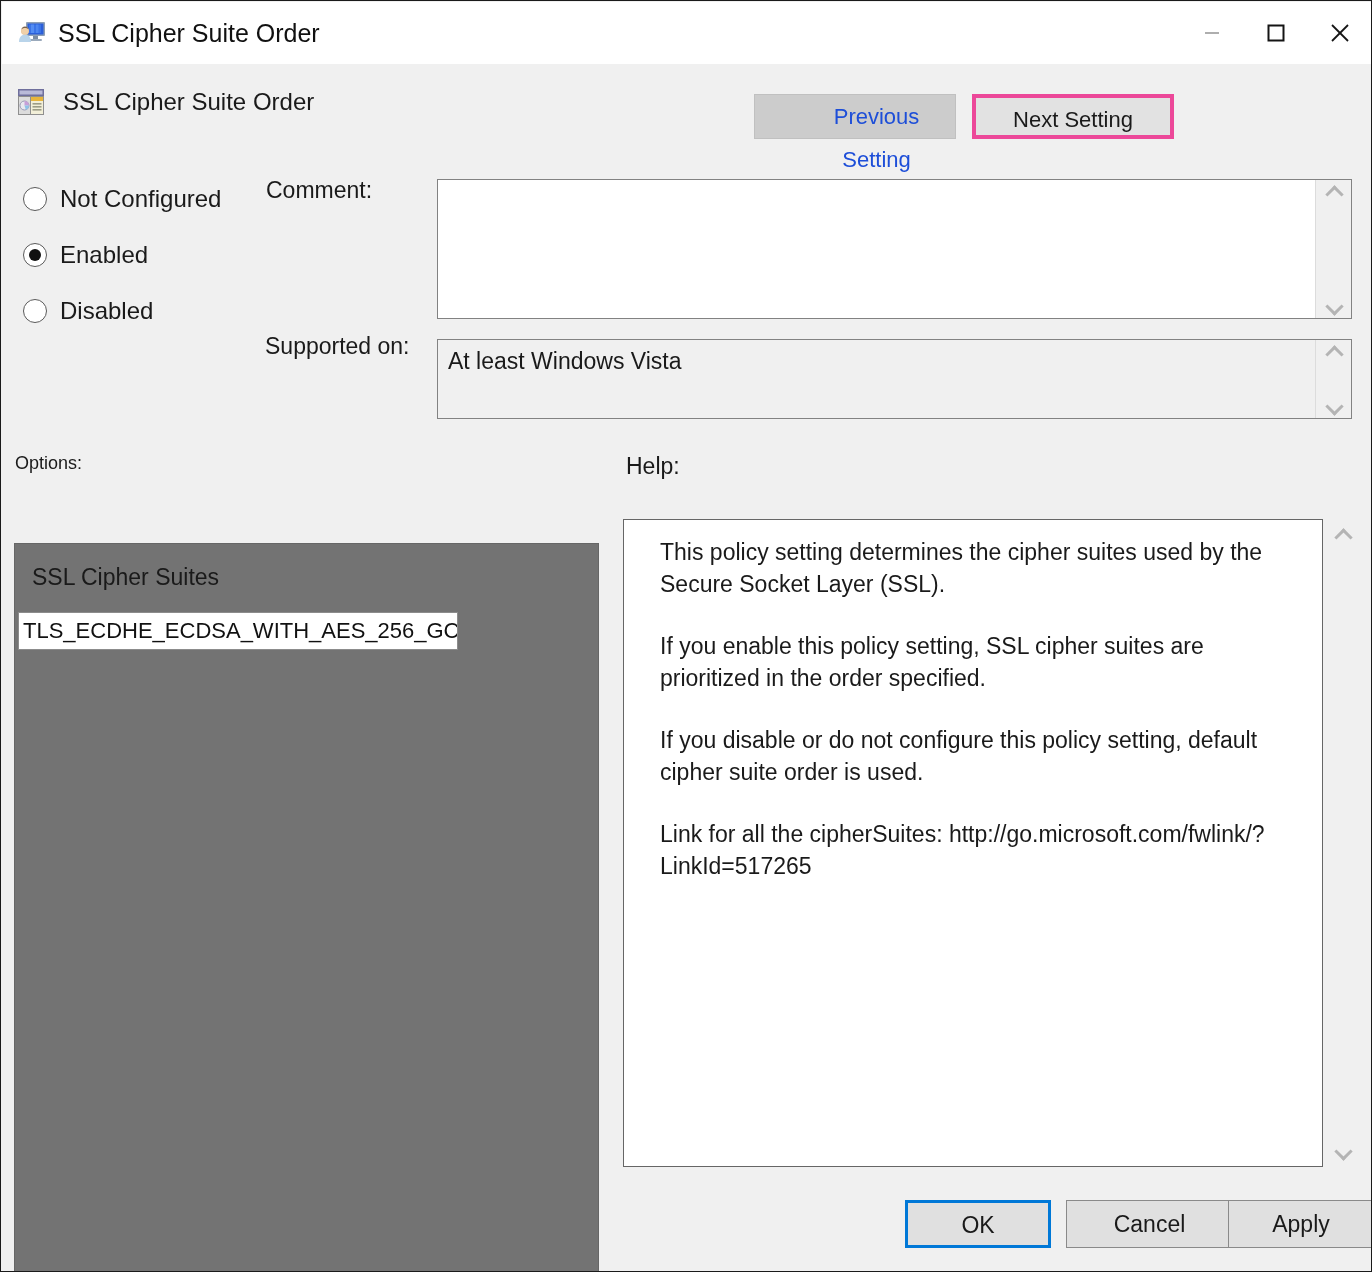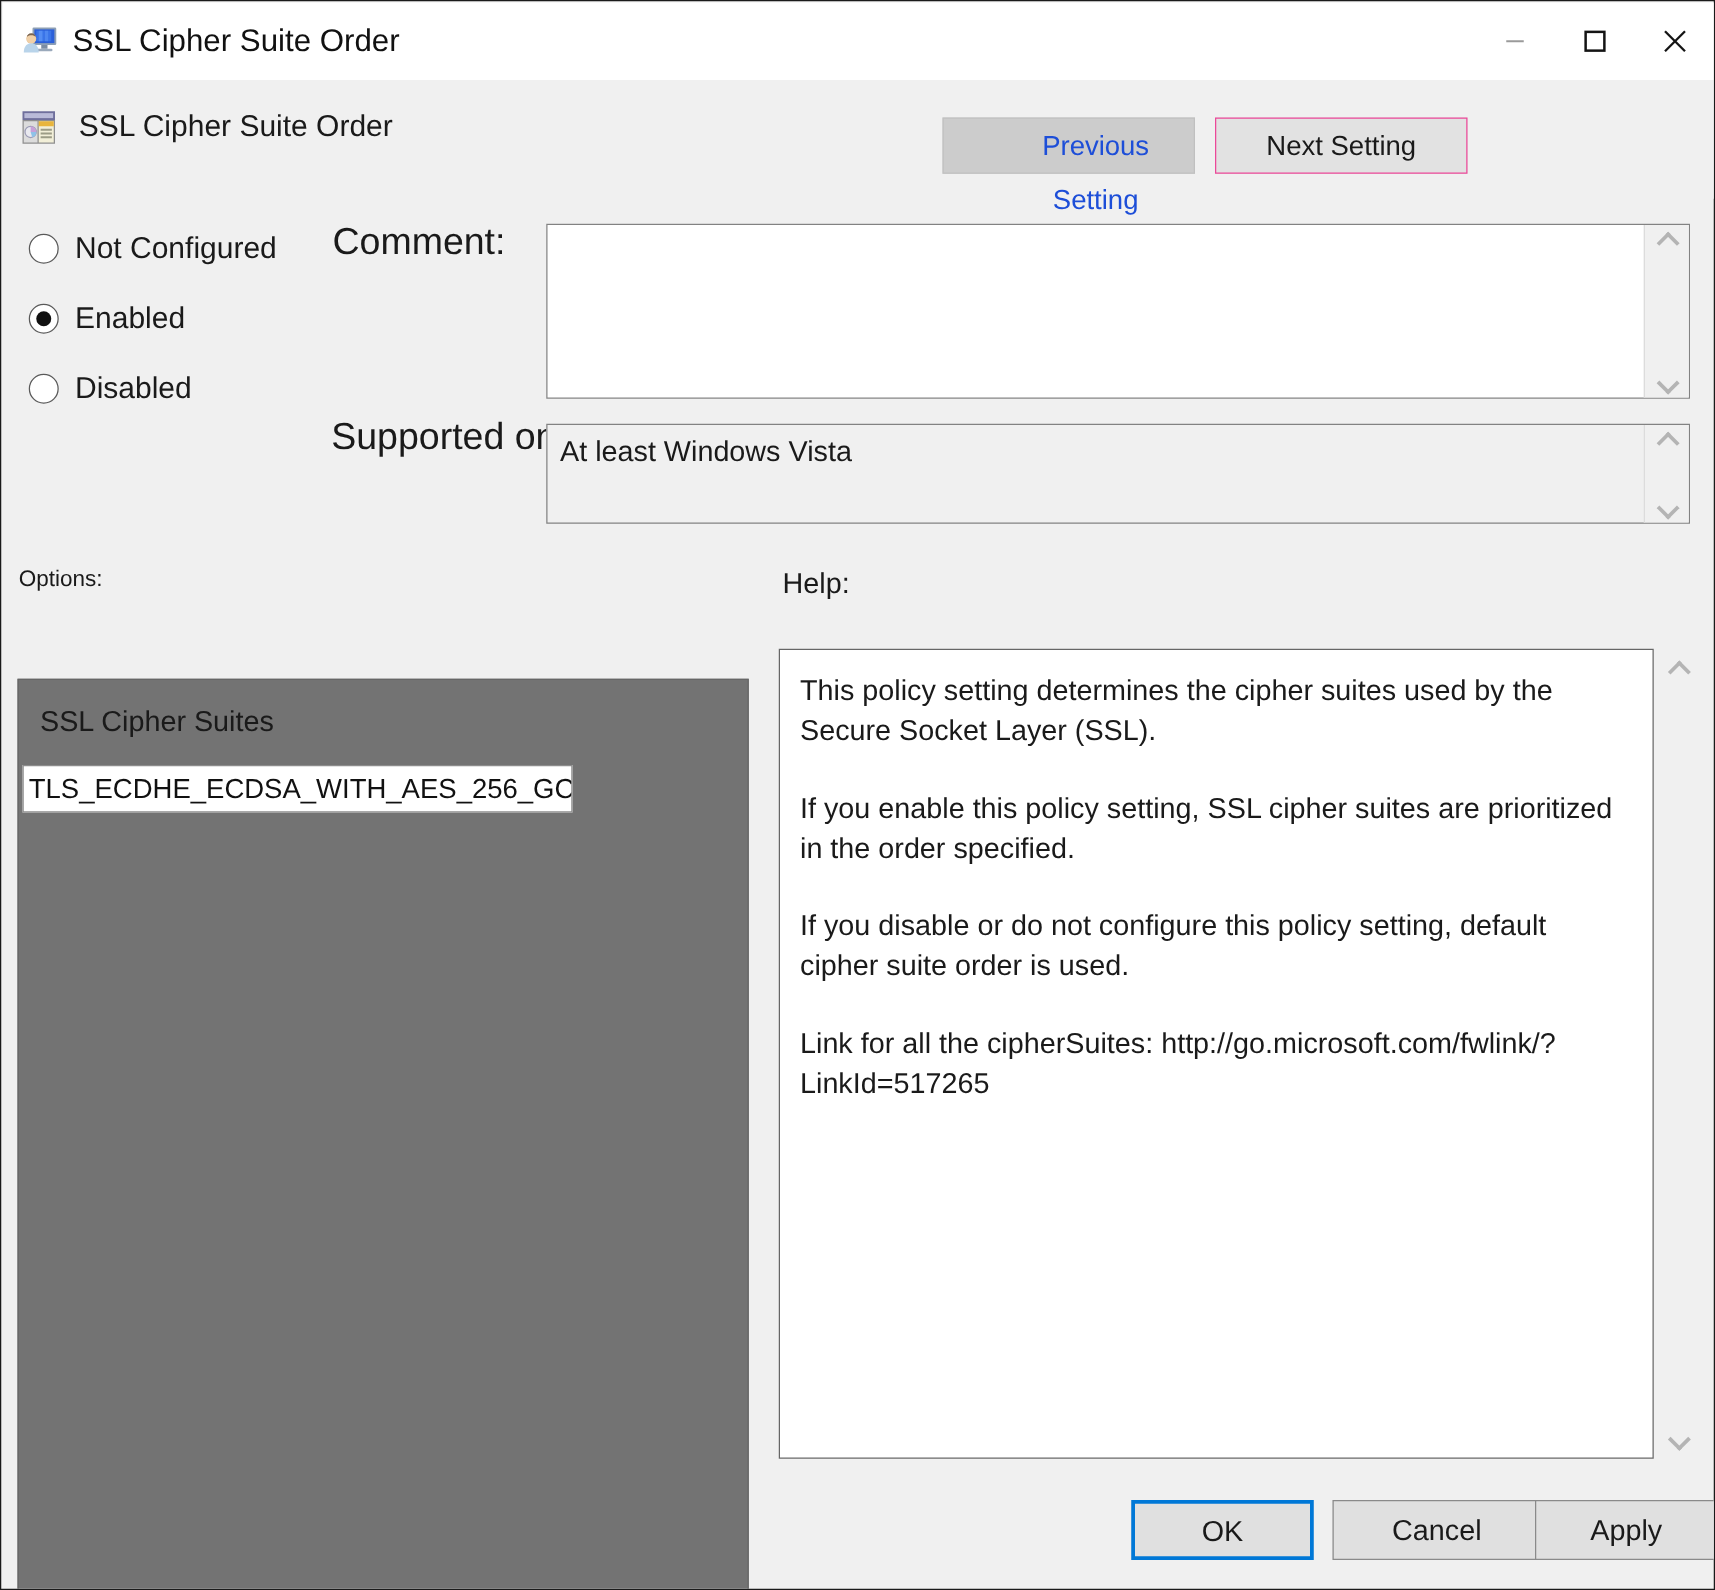--- a/index.html
+++ b/index.html
@@ -92,21 +92,21 @@
     width: 202px;
     background: #cccccc;
     border: 1px solid #c0c0c0;
     color: #1d4ed8;
     padding-left: 43px;
   }
   #next-setting {
     left: 970px;
     width: 202px;
     background: #e2e2e2;
-    border: 1px solid #ec4899;
+    border: 4px solid #ec4899;
     color: #1a1a1a;
   }
 
   
   #state-group { position: absolute; left: 22px; top: 180px; text-align: center; }
   .radio-row {
     display: flex;
     align-items: center;
     height: 36px;
     margin-bottom: 20px;
@@ -131,21 +131,21 @@
   .radio-label {
     margin-left: 13px;
     font-size: 24px;
     color: #1a1a1a;
     white-space: nowrap;
   }
 
   
   .field-label {
     position: absolute;
-    font-size: 30px;
+    font-size: 23px;
     color: #1a1a1a;
     white-space: nowrap;
   }
   #comment-label { left: 265px; top: 176px; }
   #supported-label { left: 264px; top: 332px; }
 
   .field-box {
     position: absolute;
     box-sizing: border-box;
     border: 1px solid #828282;
@@ -241,21 +241,21 @@
     overflow: hidden;
     line-height: 36px;
   }
   #help-panel {
     position: absolute;
     left: 622px; top: 518px;
     width: 700px; height: 648px;
     background: #ffffff;
     border: 1px solid #666666;
     box-sizing: border-box;
-    padding: 16px 16px;
+    padding: 16px 36px;
     overflow: hidden;
   }
   #help-panel p {
     margin: 0 0 30px 0;
     font-size: 23px;
     line-height: 32px;
     color: #1a1a1a;
   }
   #help-scroll {
     position: absolute;

